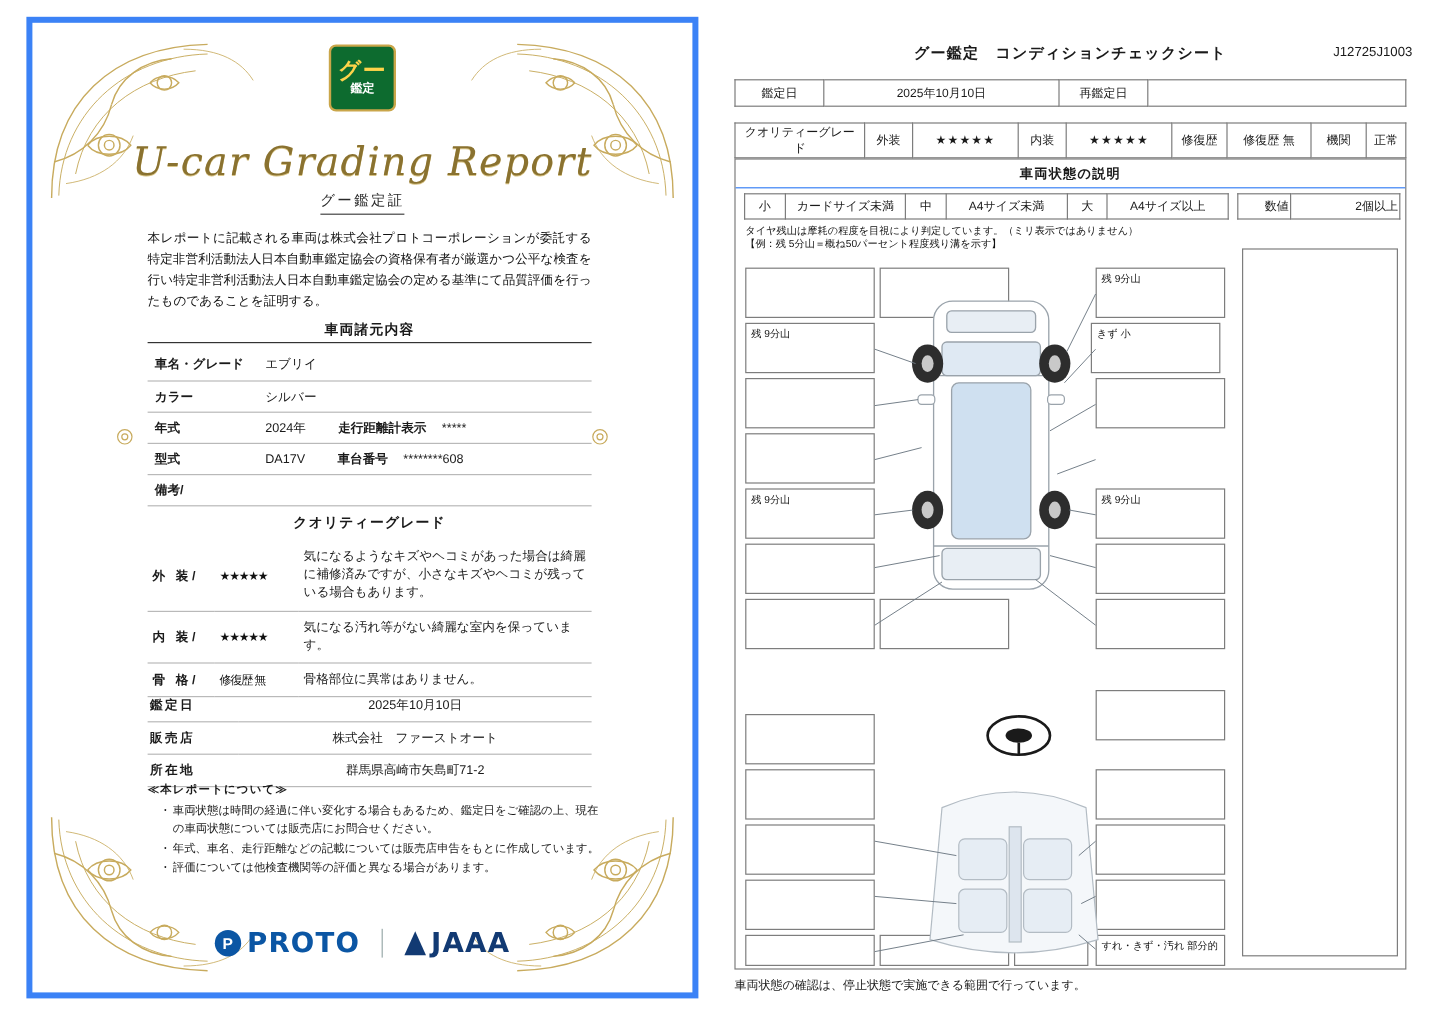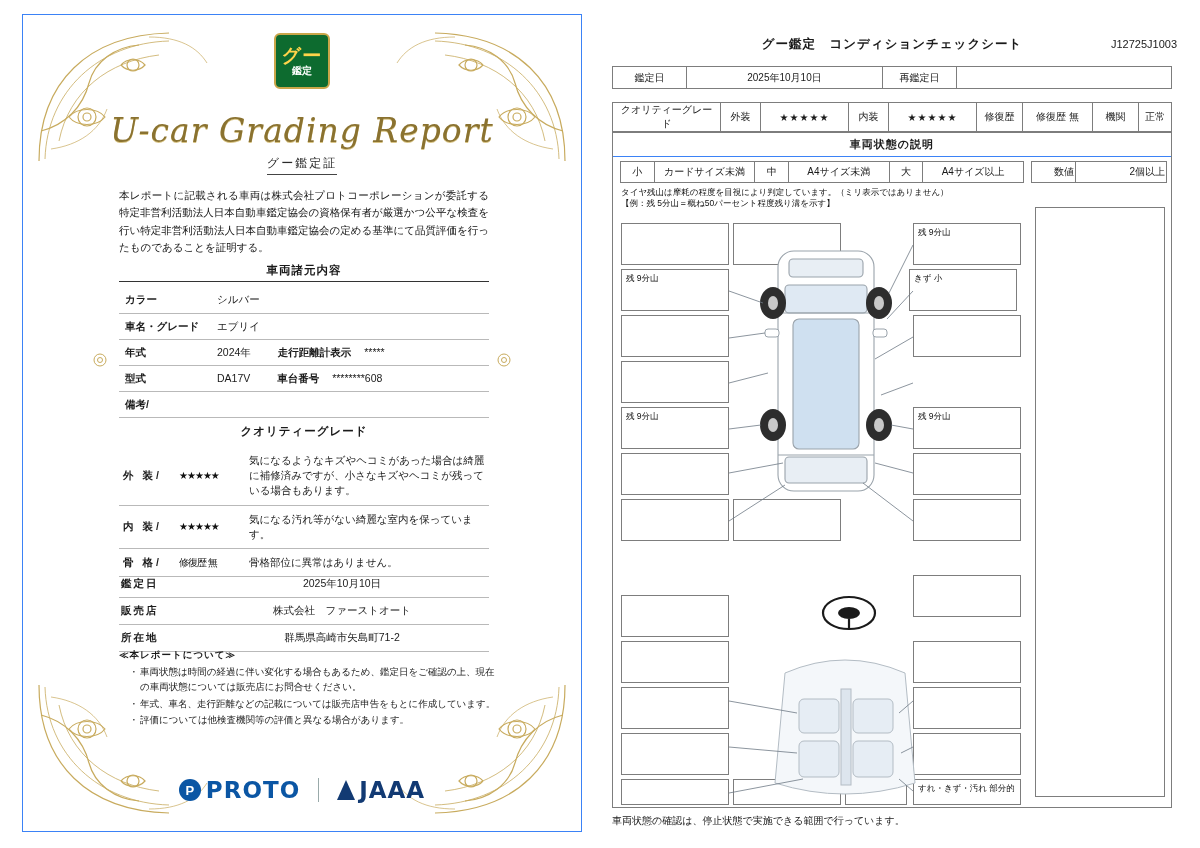--- a/index.html
+++ b/index.html
@@ -10,21 +10,21 @@
     font-family:"Liberation Sans", sans-serif;
     color:#1a1a1a;
     position:relative;
     overflow:hidden;
   }
   .page { position:absolute; inset:0; display:flex; }
 
   
   .cert {
     position:absolute; left:22px; top:14px; width:560px; height:818px;
-    border:1px solid #3b82f6; background:#fff;
+    border:5px solid #3b82f6; background:#fff;
   }
   .cert-inner { position:absolute; inset:0; }
 
   
   .flourish { position:absolute; pointer-events:none; }
   .fl-tl { left:6px; top:6px; }
   .fl-tr { right:6px; top:6px; transform:scaleX(-1); }
   .fl-bl { left:6px; bottom:6px; transform:scaleY(-1); }
   .fl-br { right:6px; bottom:6px; transform:scale(-1,-1); }
 
@@ -288,26 +288,26 @@
       <div class="cert-title">U-car Grading Report</div>
       <div class="cert-sub"><span class="line">グー鑑定証</span></div>
 
       <div class="cert-body">本レポートに記載される車両は株式会社プロトコーポレーションが委託する特定非営利活動法人日本自動車鑑定協会の資格保有者が厳選かつ公平な検査を行い特定非営利活動法人日本自動車鑑定協会の定める基準にて品質評価を行ったものであることを証明する。</div>
 
       <div class="sec-head" id="spec-head">車両諸元内容</div>
 
       <table class="spec-table">
         <tbody>
             <tr>
+          <td class="lab">車名・グレード</td>
+          <td class="val">エブリイ</td>
+        </tr>
+        <tr>
           <td class="lab">カラー</td>
           <td class="val">シルバー</td>
-        </tr>
-        <tr>
-          <td class="lab">車名・グレード</td>
-          <td class="val">エブリイ</td>
         </tr>
         <tr>
           <td class="lab">年式</td>
           <td class="val">
             <span>2024年</span>
             <span class="sub-lab">走行距離計表示</span>
             <span>*****</span>
           </td>
         </tr>
         <tr>

